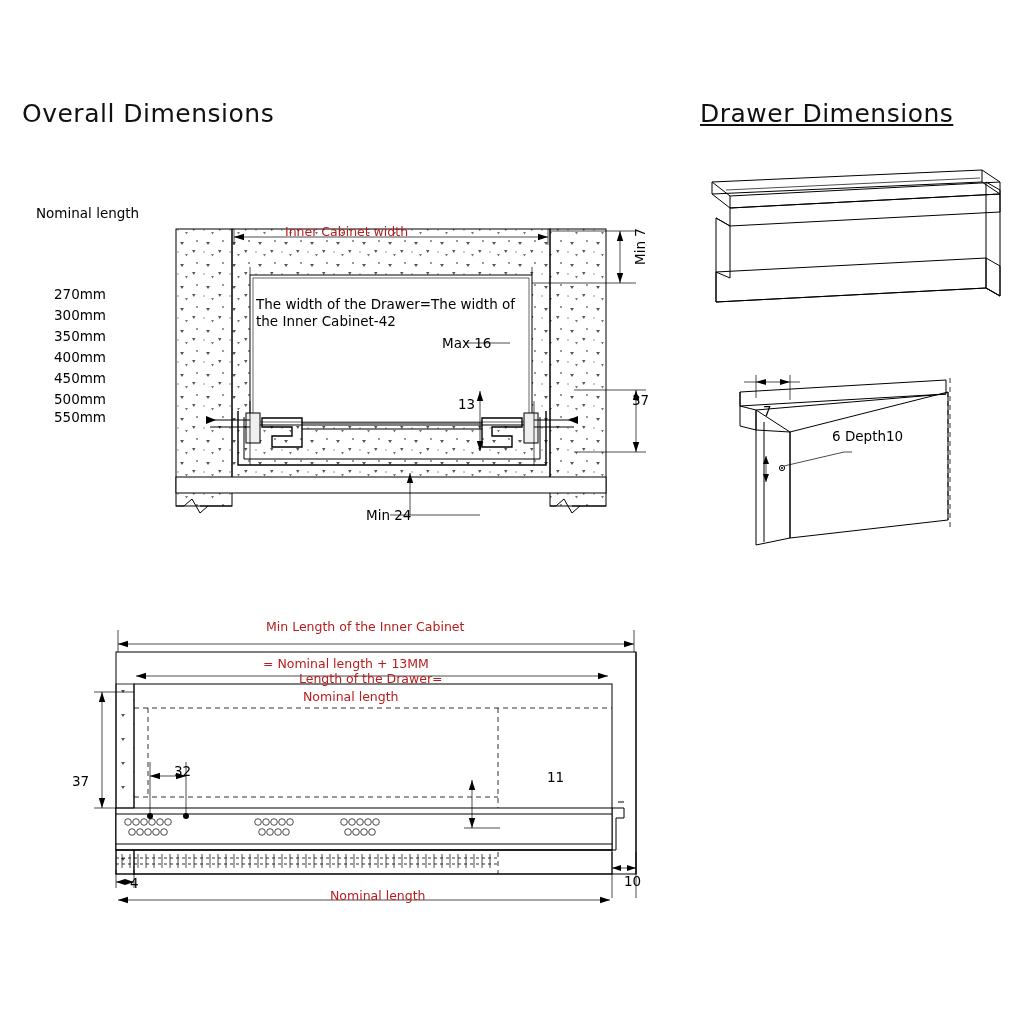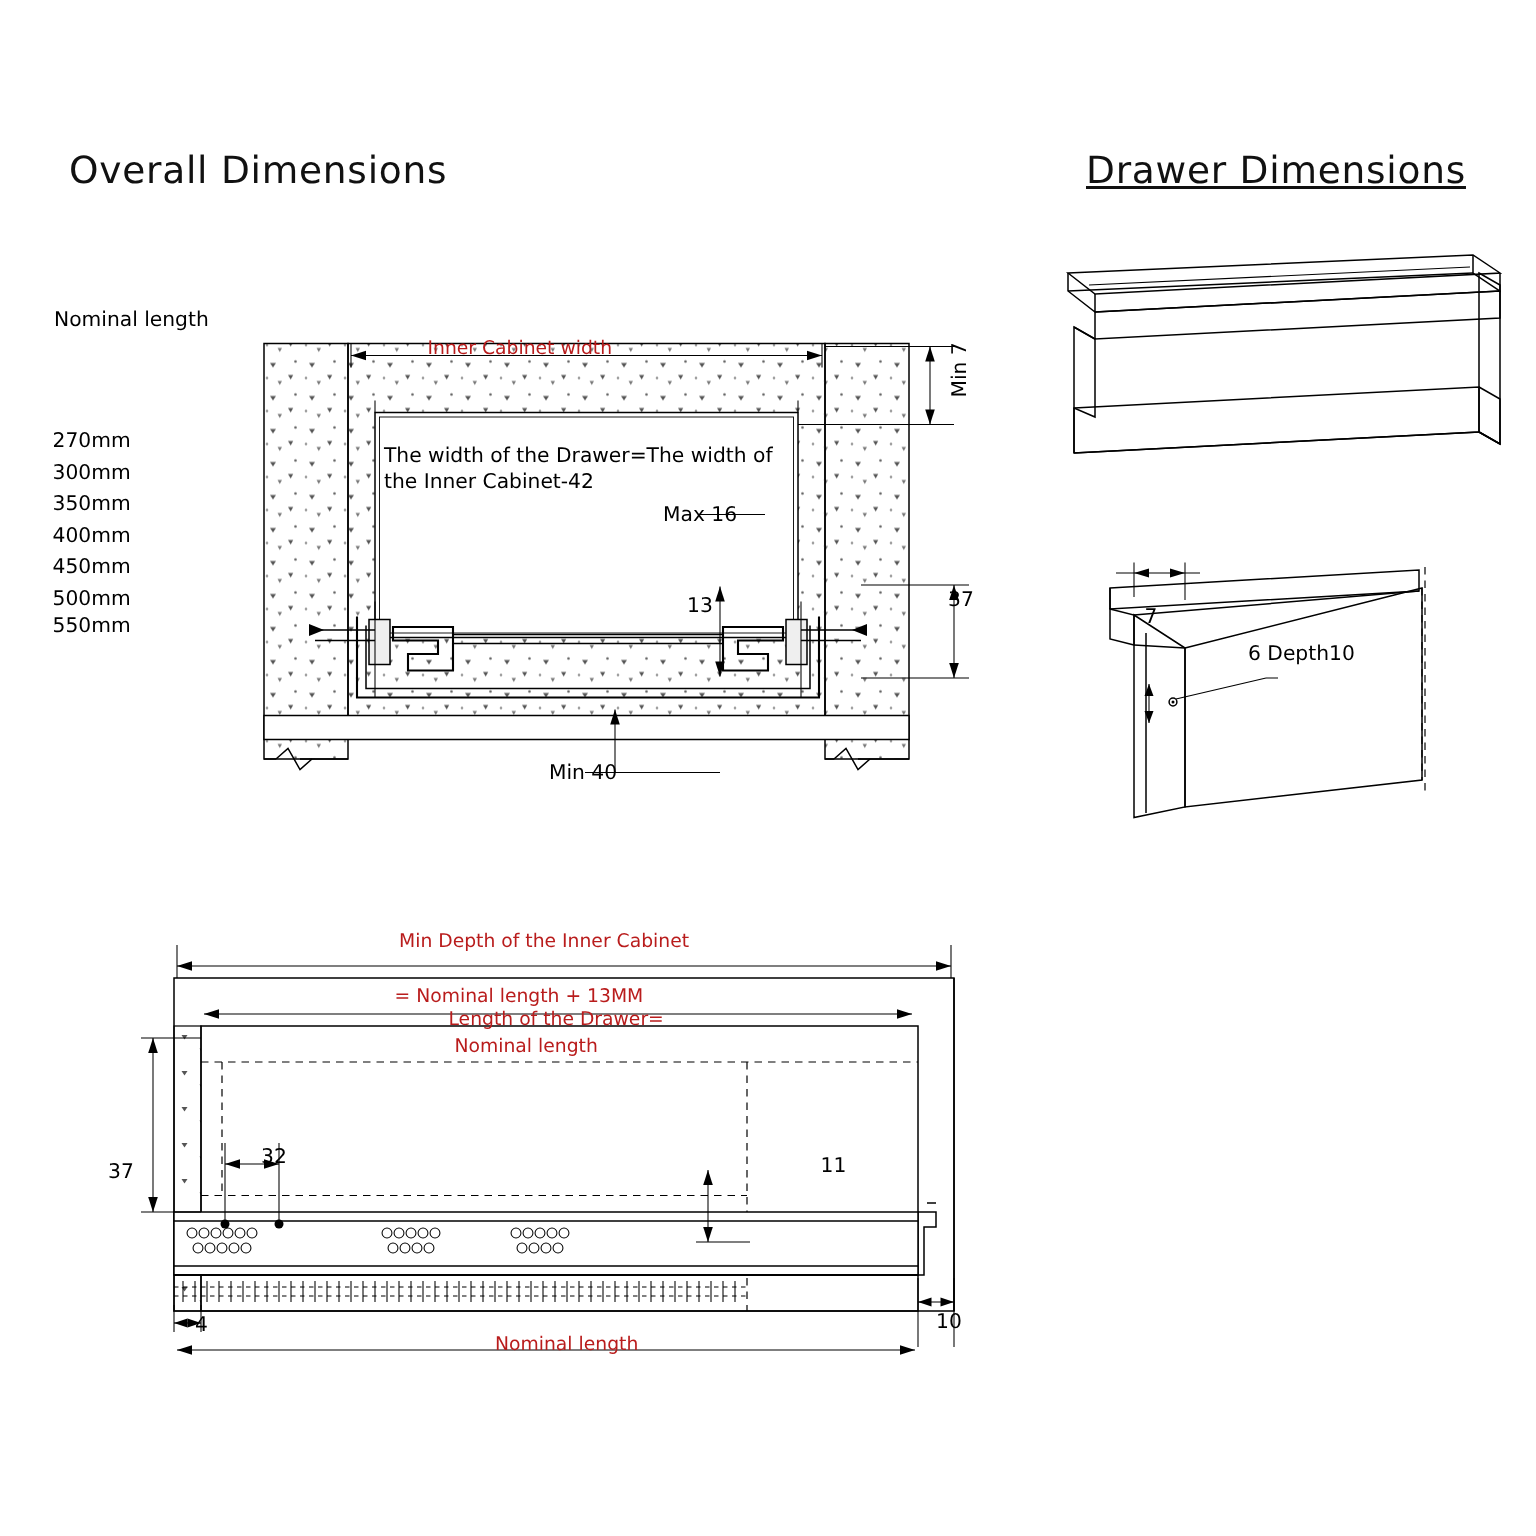--- a/index.html
+++ b/index.html
@@ -14,38 +14,37 @@
     font-family: "DejaVu Sans", sans-serif;
     color: #000000;
     overflow: hidden;
   }
   .abs { position: absolute; }
   .title {
     font-size: 25px;
     letter-spacing: 0.5px;
     color: #111;
     white-space: nowrap;
-    margin-left: 24px;
   }
   .lbl {
     font-size: 13.5px;
     color: #000;
     white-space: nowrap;
     line-height: 1.25;
   }
   .lbl-sm {
     font-size: 12.5px;
     color: #b91c1c;
     white-space: nowrap;
   }
   .lbl-list {
     font-size: 13.5px;
     color: #000;
     white-space: nowrap;
-    text-align: left;
+    text-align: center;
     width: 90px;
   }
   .vert {
     transform: rotate(-90deg);
     transform-origin: left top;
   }
   svg { display: block; }
   .ln   { stroke: #000; stroke-width: 1; fill: none; }
   .ln-t { stroke: #000; stroke-width: 0.7; fill: none; }
   .ln-h { stroke: #000; stroke-width: 1.4; fill: none; }
@@ -155,21 +154,21 @@
 
 <div class="abs lbl" style="left:256px; top:296px; width:272px; white-space:normal;">
   <span>The width of the Drawer=The width</span>
   <span>of the Inner Cabinet-42</span>
 </div>
 
 <div class="abs lbl vert" style="left:632px; top:265px;">Min 7</div>
 <div class="abs lbl" style="left:442px; top:335px;">Max  16</div>
 <div class="abs lbl" style="left:458px; top:396px;">13</div>
 <div class="abs lbl" style="left:632px; top:392px;">37</div>
-<div class="abs lbl" style="left:366px; top:507px;">Min  40</div>
+<div class="abs lbl" style="left:366px; top:507px;">Min  24</div>
 
 <div class="abs" style="left:700px; top:160px; width:310px; height:160px;">
   <svg width="310" height="160" viewBox="0 0 310 160">
 
     <path class="ln" d="M12 22 L282 10 L300 22 L30 36 Z" fill="#f7f7f7"></path>
     <path class="ln" d="M12 22 L12 34 L30 48 L30 36"></path>
     <path class="ln" d="M282 10 L282 22 L300 34 L300 22"></path>
     <path class="ln" d="M12 34 L282 22"></path>
     <path class="ln" d="M30 48 L300 34"></path>
 
@@ -342,21 +341,21 @@
     <path class="fillk" d="M524 256 l9 -3 l0 6 z"></path>
     <path class="fillk" d="M548 256 l-9 -3 l0 6 z"></path>
     <path class="ln-t" d="M524 240 L524 286 M548 240 L548 286"></path>
 
     <path class="ln-t" d="M30 288 L522 288"></path>
     <path class="fillk" d="M30 288 l10 -3.2 l0 6.4 z"></path>
     <path class="fillk" d="M522 288 l-10 -3.2 l0 6.4 z"></path>
   </svg>
 </div>
 
-<div class="abs lbl-sm" style="left:266px; top:619px;">Min Depth of the Inner Cabinet</div>
+<div class="abs lbl-sm" style="left:266px; top:619px;">Min Length of the Inner Cabinet</div>
 <div class="abs lbl-sm" style="left:263px; top:656px;">= Nominal length + 13MM</div>
 <div class="abs lbl-sm" style="left:299px; top:671px;">Length of the Drawer=</div>
 <div class="abs lbl-sm" style="left:303px; top:689px;">Nominal length</div>
 <div class="abs lbl" style="left:72px; top:773px;">37</div>
 <div class="abs lbl" style="left:174px; top:763px;">32</div>
 <div class="abs lbl" style="left:547px; top:769px;">11</div>
 <div class="abs lbl" style="left:130px; top:875px;">4</div>
 <div class="abs lbl" style="left:624px; top:873px;">10</div>
 <div class="abs lbl-sm" style="left:330px; top:888px;">Nominal length</div>
 

